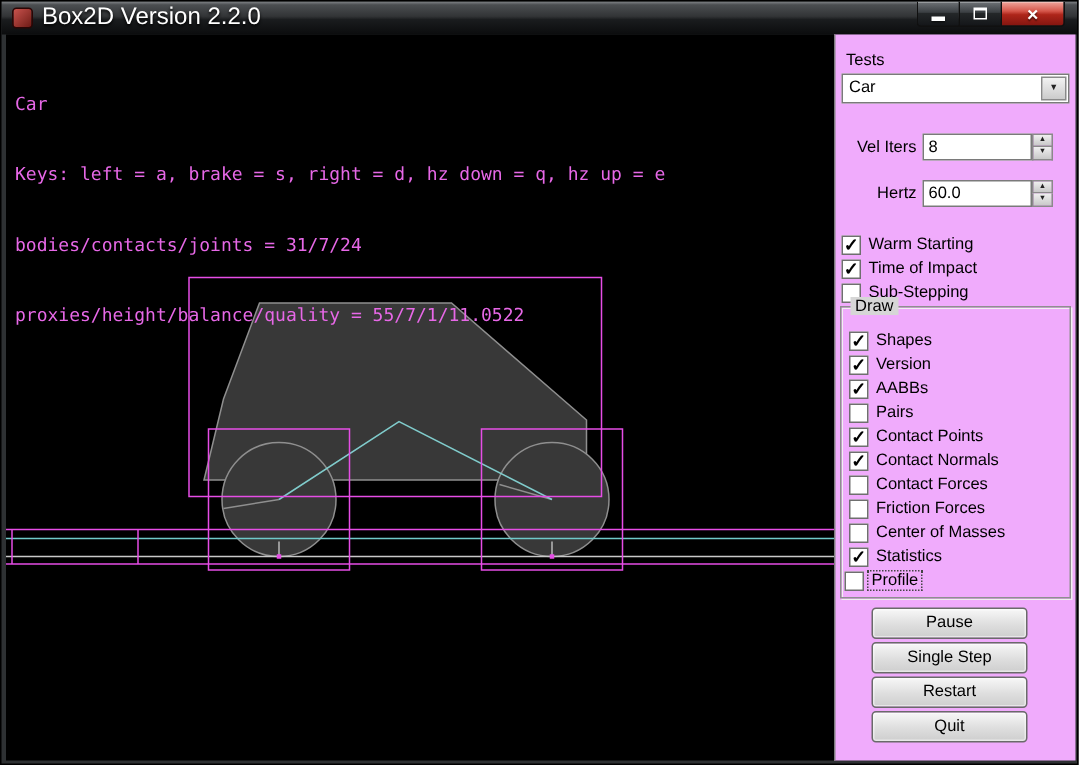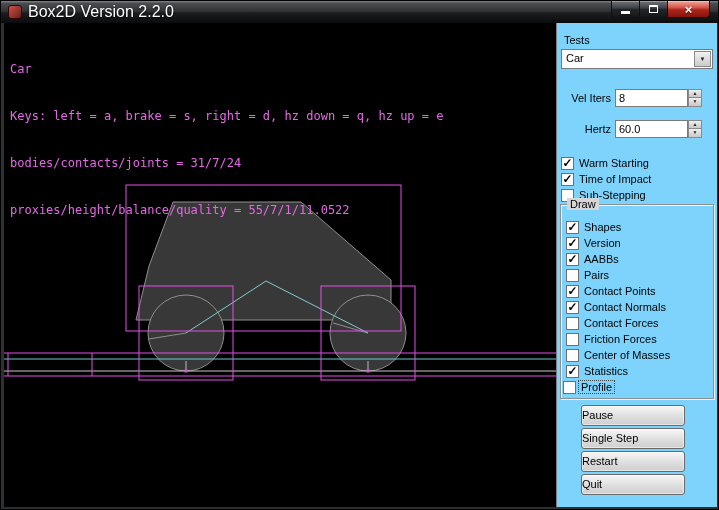--- a/index.html
+++ b/index.html
@@ -27,21 +27,21 @@
   .max-glyph {width:9px; height:8px; border:1px solid #fff; border-top-width:2px; box-sizing:border-box;}
   .close-glyph {color:#fff; font-size:13px; font-weight:bold; line-height:15px; text-shadow:0 1px 1px rgba(0,0,0,.5);}
 
   
   .canvas {position:absolute; left:3px; top:22px; width:552px; height:484px; background:#000; overflow:hidden;}
   .scene {position:absolute; left:0; top:0;}
   .overlay {position:absolute; left:6px; top:8px; font-family:"DejaVu Sans Mono", monospace;
             font-size:12px; line-height:15.6px; color:#e768e7; white-space:pre;}
 
   
-  .panel {position:absolute; left:555px; top:22px; width:161px; height:484px; background:#7dd3fc;
+  .panel {position:absolute; left:555px; top:22px; width:161px; height:484px; background:#f0abfc;
           border-left:1px solid #7e7e7e; box-sizing:border-box; font-size:11px; color:#000;}
   .lbl-tests {position:absolute; left:7px; top:11px;}
   .combo {position:absolute; left:4px; top:26px; width:152px; height:20px; background:#fff;
           border:1px solid #7a7a7a; box-sizing:border-box;}
   .combo-text {position:absolute; left:4px; top:2px;}
   .combo-btn {position:absolute; right:1px; top:1px; width:17px; height:16px;
           background:linear-gradient(#f2f2f2,#cbcbcb); border:1px solid #8a8a8a; box-sizing:border-box;
           display:flex; align-items:center; justify-content:center; font-size:6px; color:#222;}
 
   .spin-row {position:absolute; left:0; width:160px; height:18px;}
@@ -57,21 +57,21 @@
   .chk-box {width:13px; height:13px; box-sizing:border-box; background:#fff; border:1px solid #6f6f6f;
             font-size:12px; line-height:10px; text-align:center; color:#000; margin-right:5px; flex:none; font-weight:bold;}
   .chk-label {white-space:nowrap;}
   .chk-label.focused {border:1px dotted #444; padding:0 2px; margin-left:-3px;}
 
   .group {position:absolute; left:3px; top:181px; width:152px; height:193px;
           border:1px solid #8f8f8f; box-shadow:inset 1px 1px 0 #f0f0f0, 1px 1px 0 #f0f0f0;}
   .group-title {position:absolute; left:6px; top:-7px; background:#d6d6d6; padding:0 3px;}
 
   .pbtn {position:absolute; left:24px; width:104px; height:21px; box-sizing:border-box;
-         border:1px solid #6a6a6a; border-radius:3px; text-align:left; line-height:19px;
+         border:1px solid #6a6a6a; border-radius:3px; text-align:center; line-height:19px;
          background:linear-gradient(#f7f7f7,#dedede 55%,#cecece); box-shadow:inset 0 0 0 1px rgba(255,255,255,.5);}
 </style>
 </head>
 <body>
 
 <div class="window">
 
   <div class="titlebar">
     <span class="app-icon"></span>
     <span class="win-title">Box2D Version 2.2.0</span>

